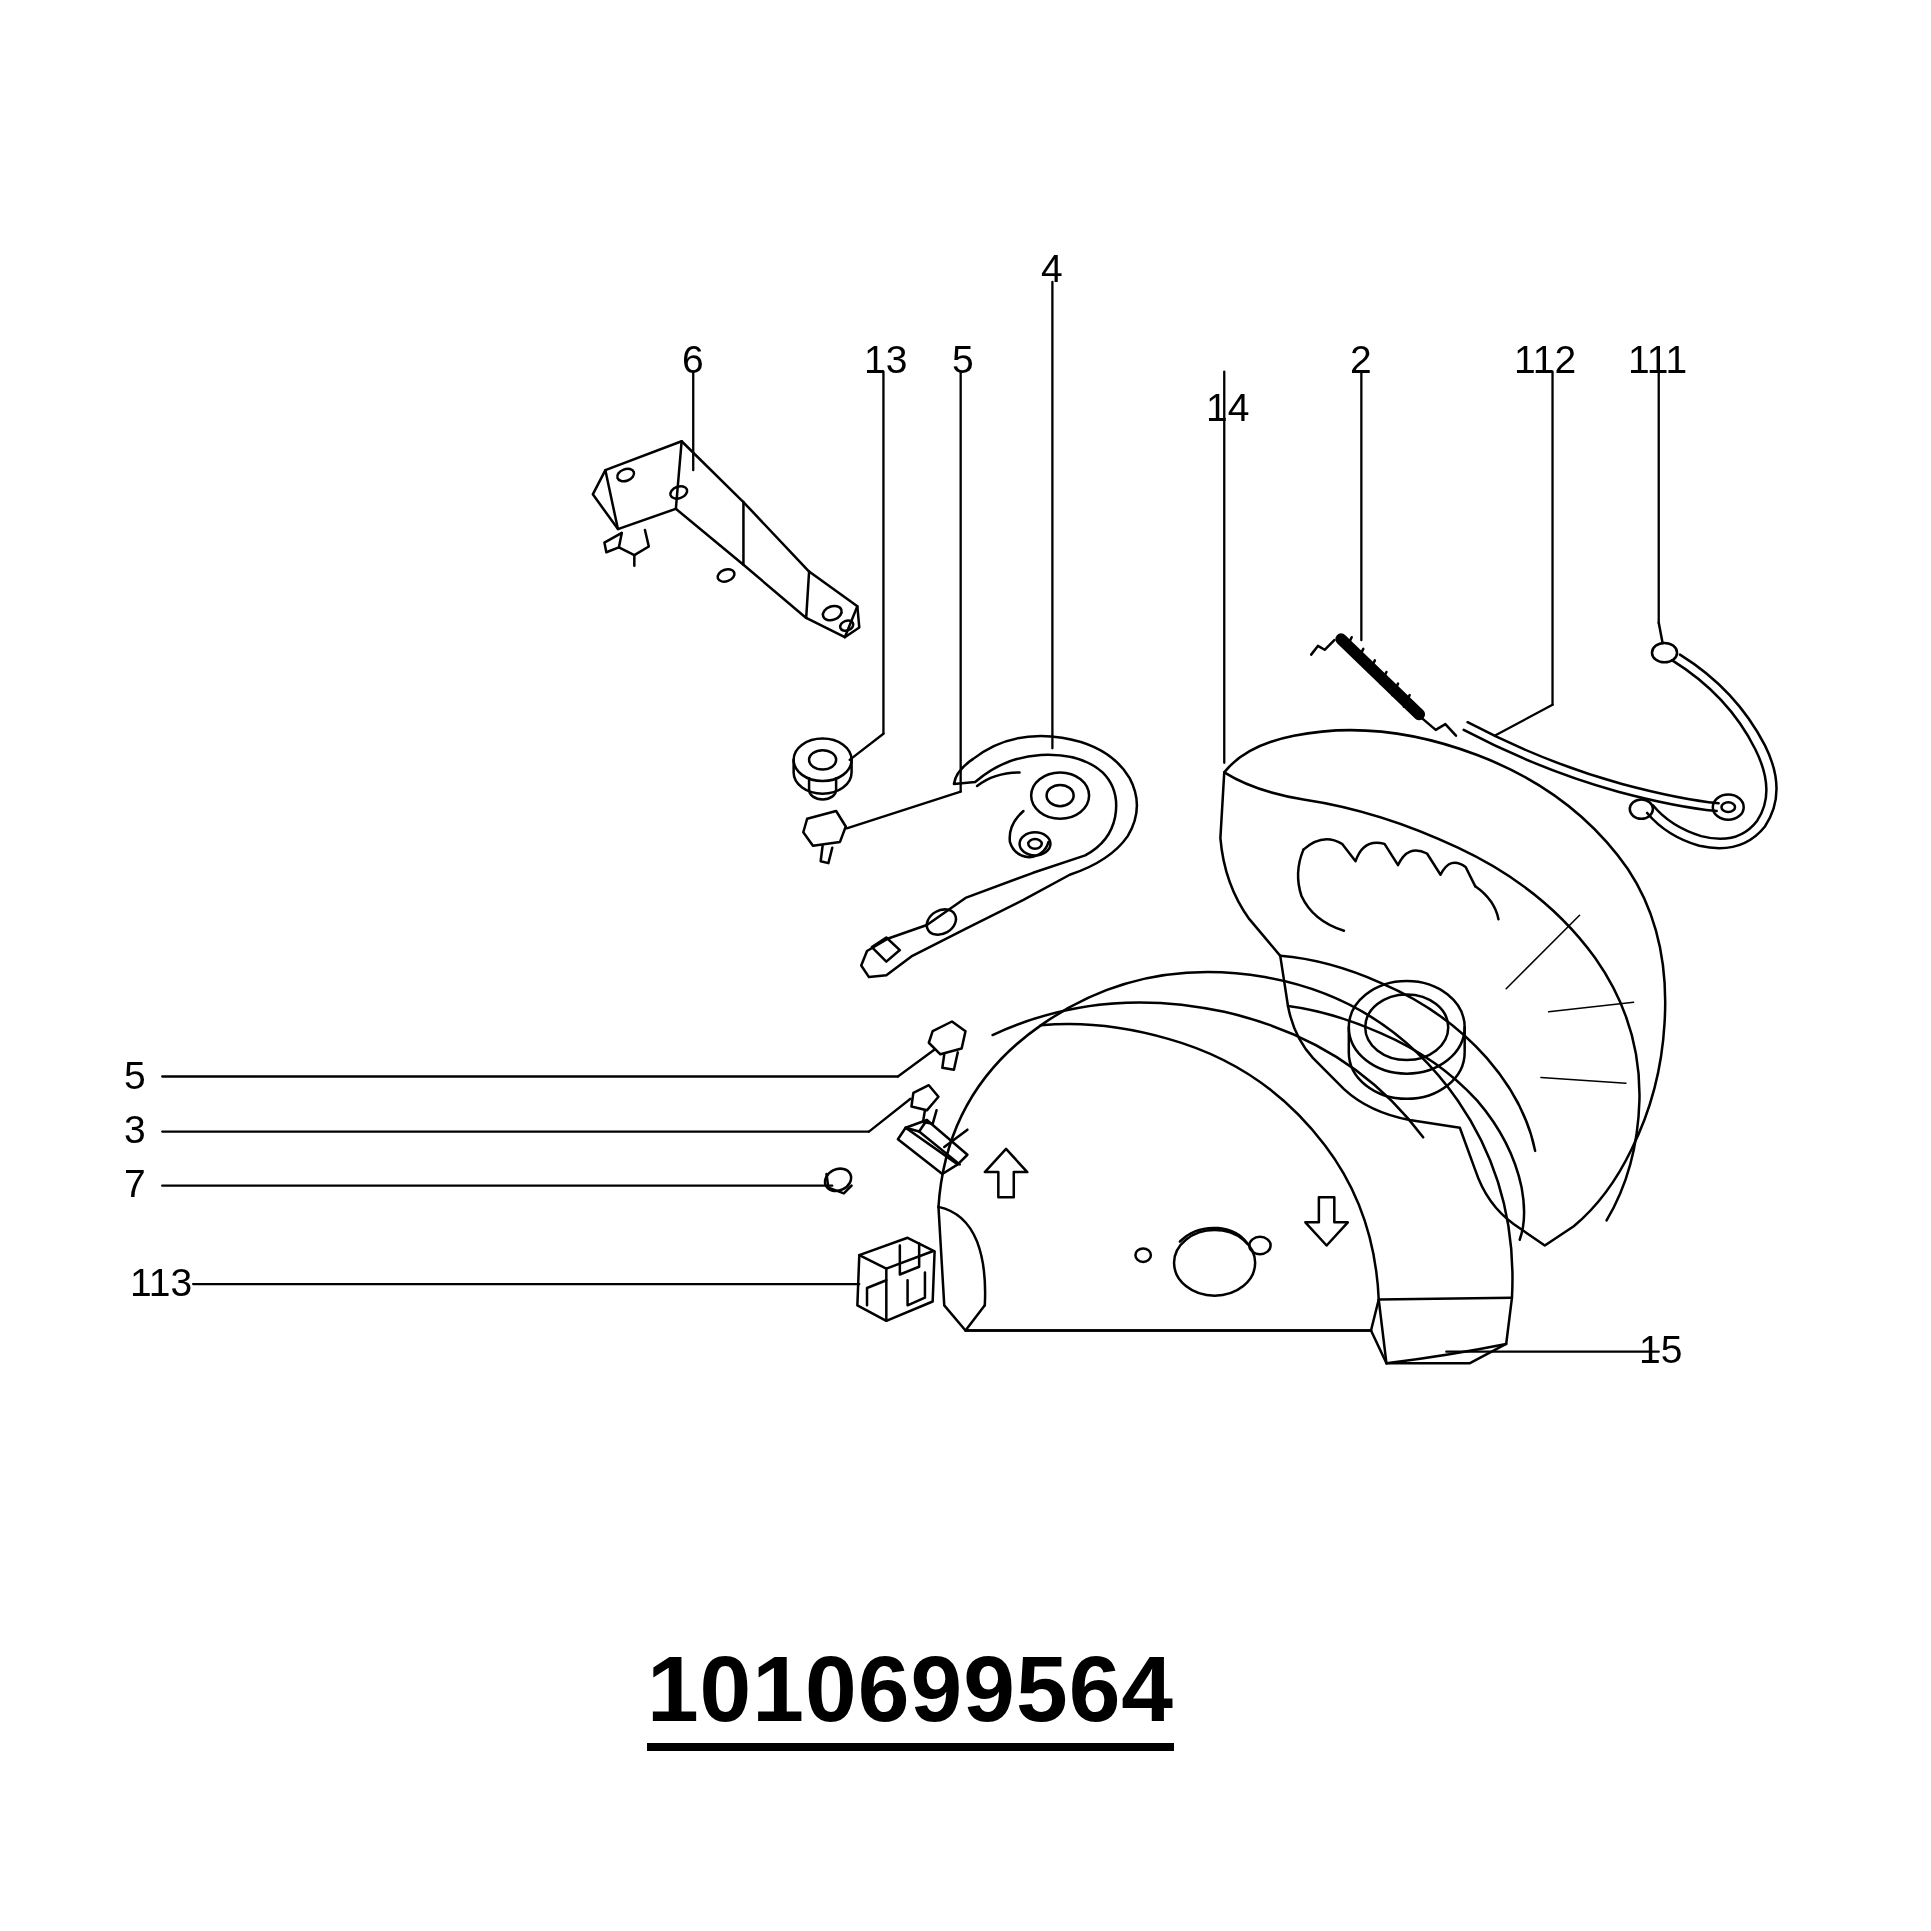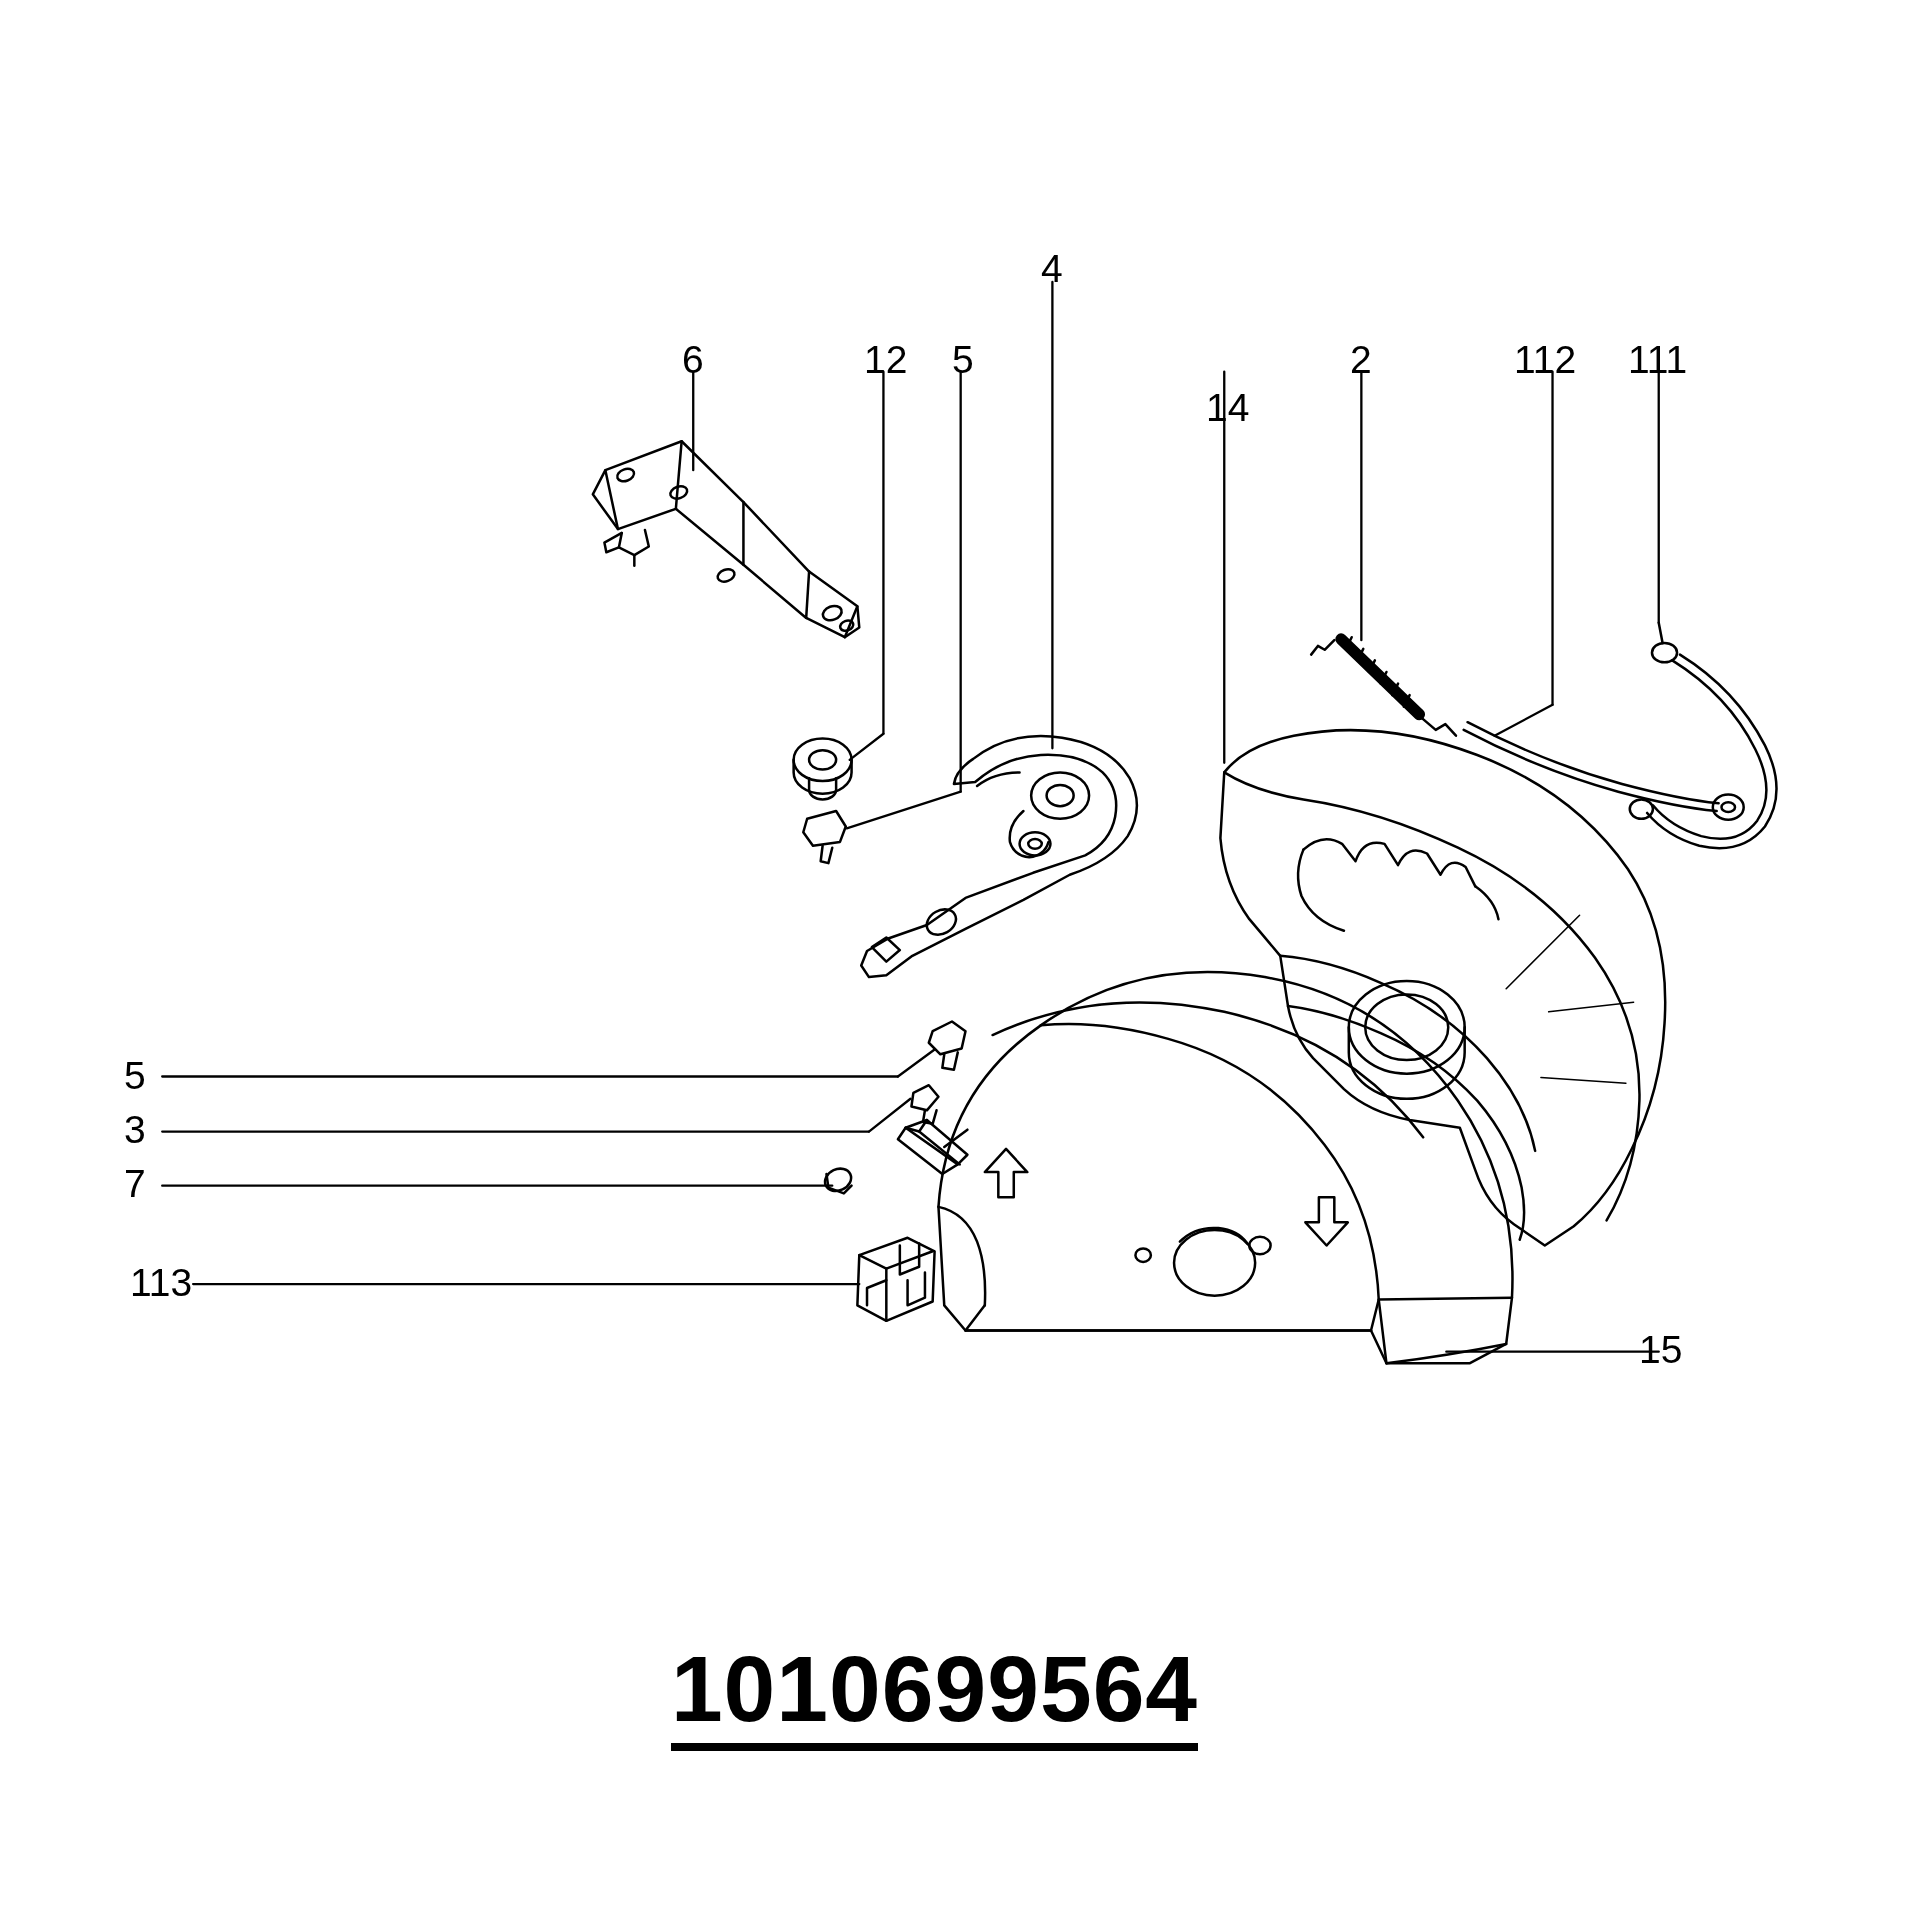--- a/index.html
+++ b/index.html
@@ -29,21 +29,20 @@
     color: #000000;
     white-space: nowrap;
     line-height: 1;
   }
   .part-number-block {
     position: absolute;
     left: 0;
     top: 1641px;
     width: 1821px;
     text-align: center;
-    padding-left: 24px;
   }
   .part-number {
     display: inline-block;
     font-family: "Liberation Sans", sans-serif;
     font-size: 93px;
     font-weight: bold;
     letter-spacing: 1px;
     color: #000000;
     border-bottom: 8.7px solid #000000;
     padding-bottom: 3.9px;
@@ -220,21 +219,21 @@
         <path d="M938 1168 L930 1180 L976 1216 L992 1206"></path>
         <path d="M960 1160 L952 1172 L938 1168"></path>
         <path d="M952 1172 L994 1206"></path>
         <path d="M978 1188 L1002 1170"></path>
       </g>
 
     </g>
   </svg>
 
   <div class="callout-label" style="left:682px;  top:340px;">6</div>
-  <div class="callout-label" style="left:864px;  top:340px;">12</div>
+  <div class="callout-label" style="left:864px;  top:340px;">13</div>
   <div class="callout-label" style="left:952px;  top:340px;">5</div>
   <div class="callout-label" style="left:1041px; top:249px;">4</div>
   <div class="callout-label" style="left:1206px; top:340px;margin-top:48px;">14</div>
   <div class="callout-label" style="left:1350px; top:340px;">2</div>
   <div class="callout-label" style="left:1514px; top:340px;text-align:center;">112</div>
   <div class="callout-label" style="left:1628px; top:340px;text-align:center;">111</div>
   <div class="callout-label" style="left:124px;  top:1056px;">5</div>
   <div class="callout-label" style="left:124px;  top:1110px;">3</div>
   <div class="callout-label" style="left:124px;  top:1164px;">7</div>
   <div class="callout-label" style="left:130px;  top:1263px;">113</div>

